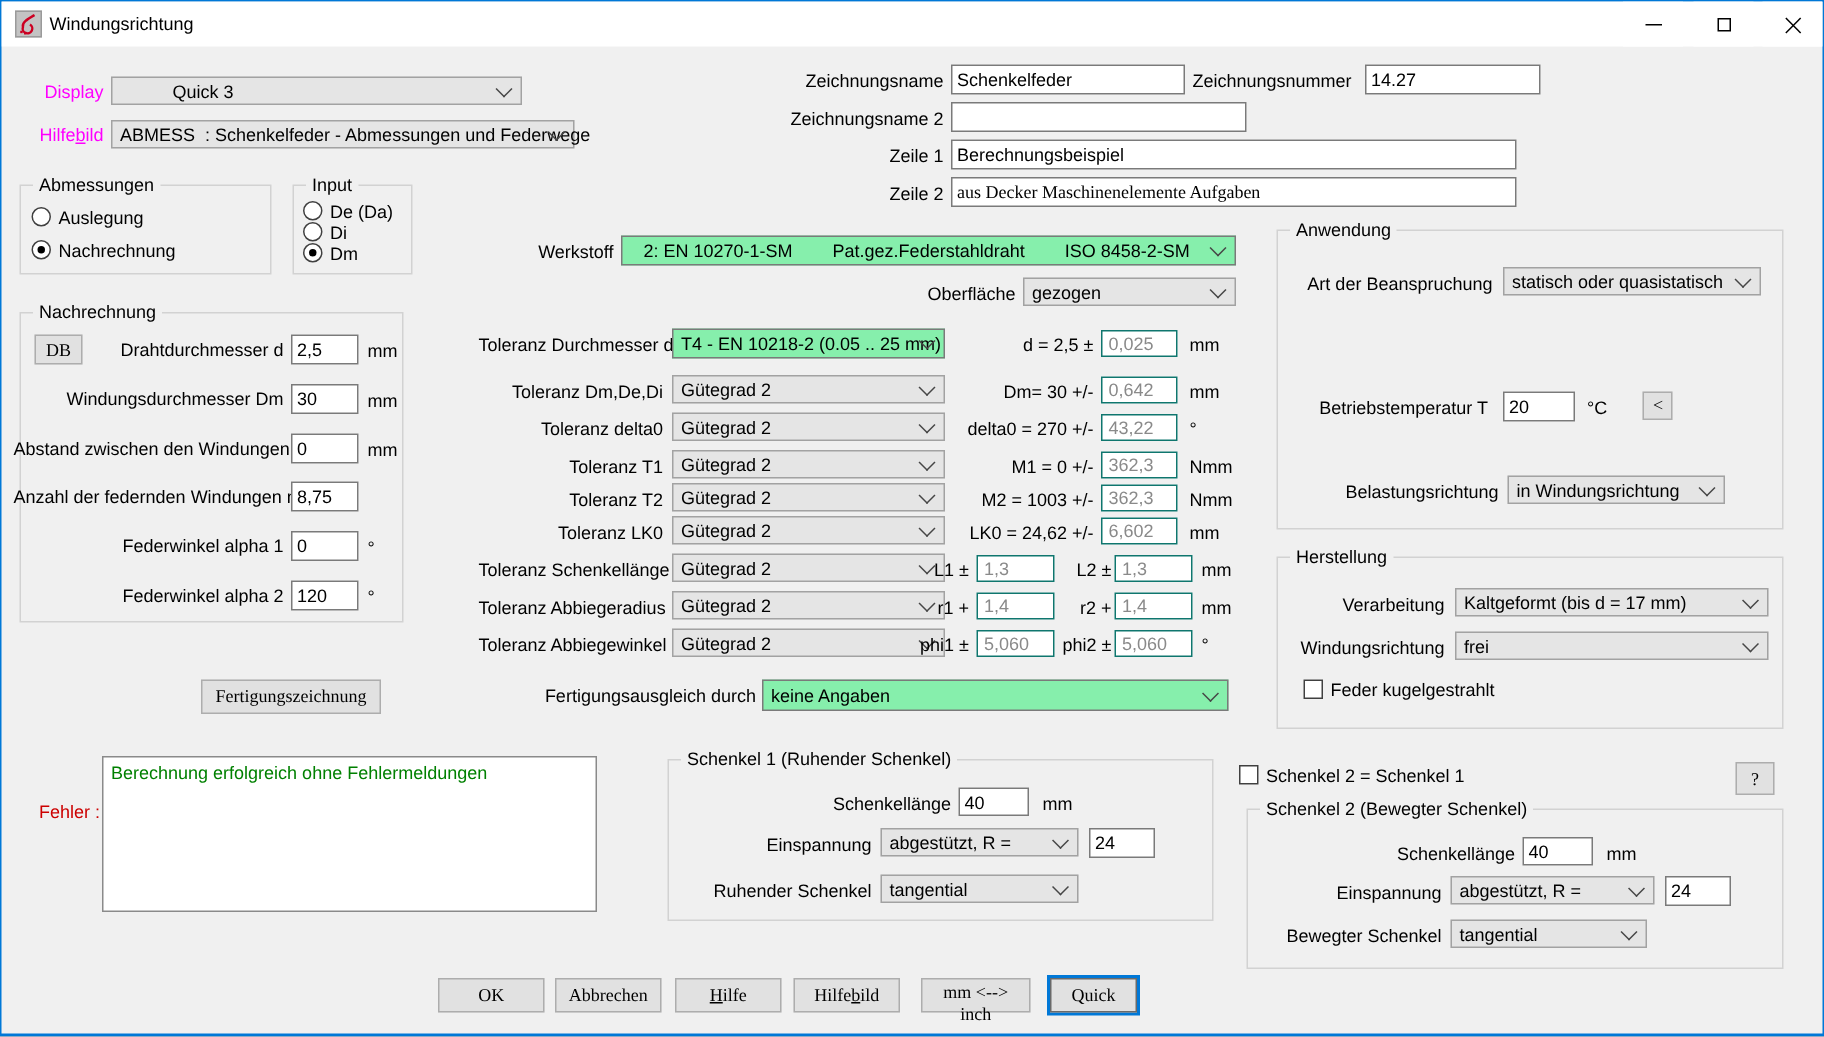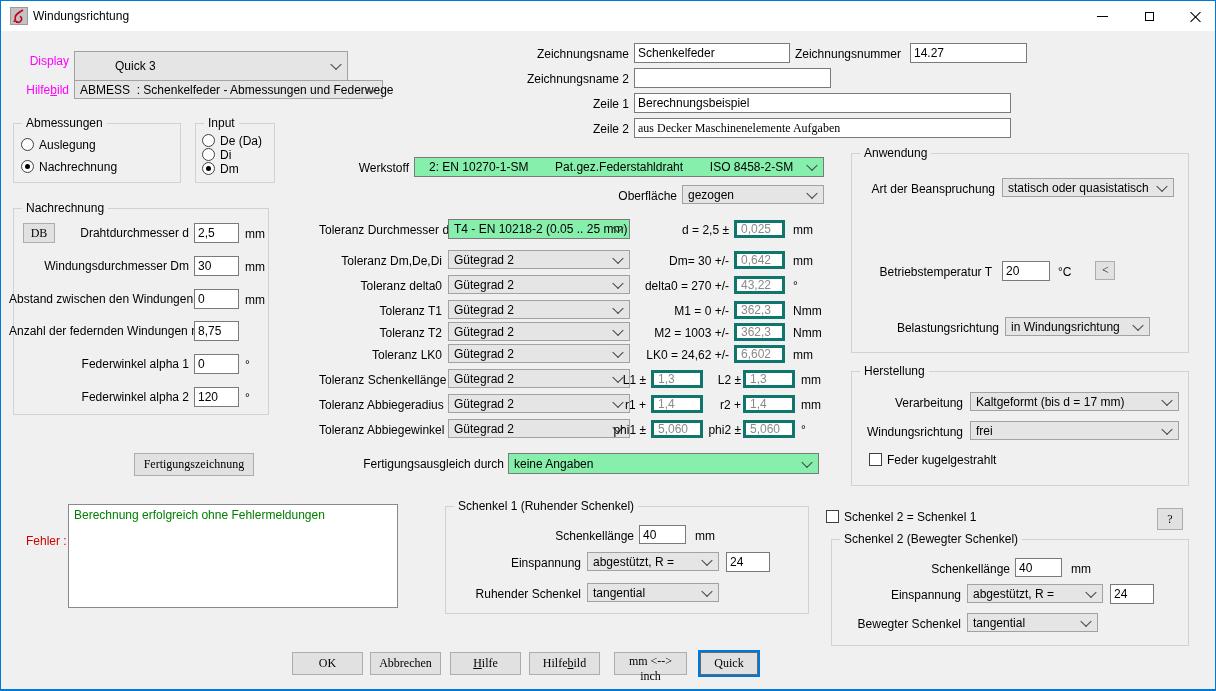--- a/index.html
+++ b/index.html
@@ -28,21 +28,21 @@
   .combo.white{background:#86efac;border-color:#7a7a7a;}
   .chev{position:absolute;right:7px;top:50%;width:7px;height:7px;border-left:1px solid #464646;
         border-bottom:1px solid #464646;transform:translateY(-70%) rotate(-45deg);}
   .grp{position:absolute;border:1px solid #d2d2d2;box-sizing:border-box;}
   .grp-title{position:absolute;top:-8px;left:8px;background:#f0f0f0;padding:0 4px;white-space:nowrap;font-size:12px;}
   .btn{position:absolute;background:#e1e1e1;border:1px solid #adadad;box-sizing:border-box;
        font-family:Liberation Serif, serif;font-size:12px;color:#000;cursor:default;}
   .radio{position:absolute;width:13px;height:13px;border:1px solid #404040;border-radius:50%;background:#fff;box-sizing:border-box;}
   .radio.sel::after{content:"";position:absolute;left:3px;top:3px;width:5px;height:5px;border-radius:50%;background:#000;}
   .chk{position:absolute;width:13px;height:13px;border:1px solid #404040;background:#fff;box-sizing:border-box;}
-  .res{position:absolute;background:#fff;border:3px solid #0f766e;color:#8a8a8a;box-sizing:border-box;
+  .res{position:absolute;background:#fff;border:1px solid #0f766e;color:#8a8a8a;box-sizing:border-box;
        display:flex;align-items:center;padding-left:4px;font-size:12px;}
   .errbox{position:absolute;background:#fff;border:1px solid #8a8a8a;box-sizing:border-box;padding:3px 5px;}
   .green{color:#008000;}
   .calc-focus{box-shadow:0 0 0 2px #0078d7;border-color:#6a6a6a;}
 </style>
 </head>
 <body>
 
 <div id="win">
 
@@ -60,21 +60,21 @@
       </div>
     <div class="win-btn" style="left:1128px;">
         <div class="max-glyph"></div>
       </div>
     <div class="win-btn" style="left:1174px;">
         <div class="x-icon"></div>
       </div>
   </div>
 
   <span class="lbl r magenta" style="left:8px;top:53px;width:60px;">Display</span>
-  <div class="combo" style="left:73px;top:50px;width:274px;height:30px;padding-left:40px;">
+  <div class="combo" style="left:73px;top:50px;width:274px;height:19px;padding-left:40px;">
     <span>Quick 3</span>
     <span class="chev"></span>
   </div>
   <span class="lbl r magenta" style="left:8px;top:82px;width:60px;"><span>Hilfe</span><span class="u">b</span><span>ild</span></span>
   <div class="combo" style="left:73px;top:79px;width:309px;height:19px;">
     <span>ABMESS  : Schenkelfeder - Abmessungen und Federwege</span>
     <span class="chev"></span>
   </div>
 
   <span class="lbl r" style="left:488px;top:46px;width:140px;">Zeichnungsname</span>

